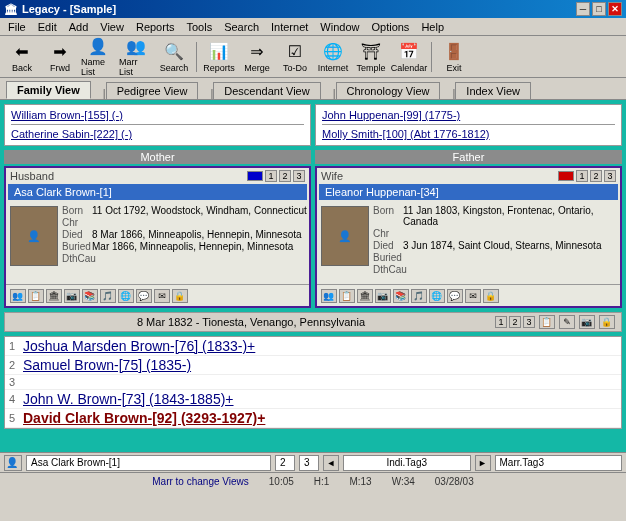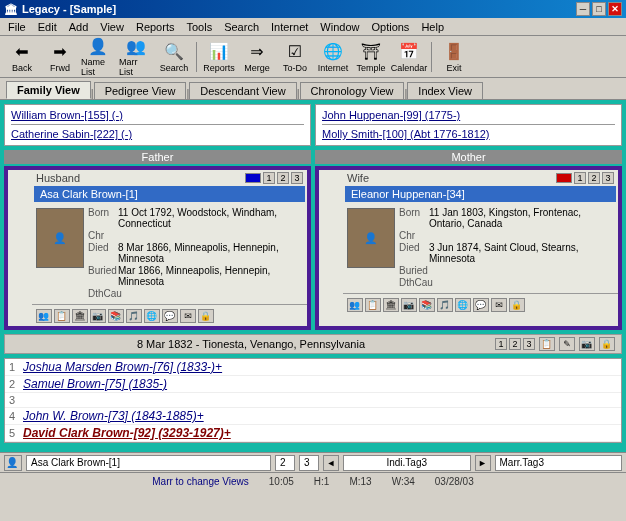--- a/index.html
+++ b/index.html
@@ -18,60 +18,60 @@
     
     
     .toolbar { background: #d4d0c8; height: 42px; display: flex; align-items: center; padding: 2px 4px; border-bottom: 1px solid #888; gap: 2px; }
     .toolbar-btn { display: flex; flex-direction: column; align-items: center; justify-content: center; width: 36px; height: 36px; border: 1px solid transparent; cursor: pointer; font-size: 9px; gap: 1px; }
     .toolbar-icon { width: 22px; height: 22px; display: flex; align-items: center; justify-content: center; font-size: 16px; }
     .toolbar-sep { width: 1px; height: 30px; background: #888; margin: 0 2px; }
     .toolbar-label { font-size: 9px; }
     
     
     .tab-bar { background: #d4d0c8; height: 22px; display: flex; align-items: flex-end; padding: 0 6px; border-bottom: 1px solid #888; }
-    .tab { padding: 2px 10px; border: 1px solid #888; border-bottom: none; background: #d4d0c8; cursor: pointer; font-size: 11px; margin-right: 0; }
+    .tab { padding: 2px 10px; border: 1px solid #888; border-bottom: none; background: #d4d0c8; cursor: pointer; font-size: 11px; margin-right: 12px; }
     .tab.active { background: #e8e8e0; font-weight: bold; border-bottom: 1px solid #e8e8e0; }
     
     
     .main { background: #14b8a6; padding: 4px; height: 352px; }
     
     
     .grandparents-row { display: flex; gap: 4px; margin-bottom: 4px; }
     .gp-box { flex: 1; border: 1px solid #999; background: white; padding: 2px 6px; min-height: 42px; }
     .gp-name { font-size: 11px; color: #000080; text-decoration: underline; cursor: pointer; display: block; padding: 2px 0; }
     .gp-divider { border: none; border-top: 1px solid #999; margin: 1px 0; }
     
     
     .parent-labels { display: flex; gap: 4px; margin-bottom: 2px; }
     .parent-label { flex: 1; text-align: center; background: #8b8b8b; color: white; font-size: 11px; padding: 1px 0; }
     
     
     .parents-row { display: flex; gap: 4px; margin-bottom: 4px; }
-    .parent-card { flex: 1; border: 4px solid #4c1d95; background: #e8e8e0; padding-left: 24px; }
+    .parent-card { flex: 1; border: 2px solid #4c1d95; background: #e8e8e0; }
     .parent-card-header { display: flex; align-items: center; justify-content: space-between; padding: 2px 4px; }
     .parent-card-title { font-size: 11px; color: #444; }
     .parent-card-controls { display: flex; gap: 2px; align-items: center; }
     .flag-box { width: 16px; height: 10px; background: #cc0000; border: 1px solid #888; }
     .flag-box.blue { background: #0000cc; }
     .num-btn { width: 12px; height: 12px; border: 1px solid #888; background: #d4d0c8; font-size: 9px; display: flex; align-items: center; justify-content: center; cursor: pointer; }
     .parent-card-name { background: #316ac5; color: white; padding: 2px 6px; font-size: 11px; margin: 0 2px 2px 2px; }
     .parent-photo { width: 48px; height: 60px; background: #8b7355; border: 1px solid #666; float: left; margin: 2px 4px 2px 2px; display: flex; align-items: center; justify-content: center; }
     .parent-actions { clear: both; display: flex; align-items: center; padding: 2px 4px; gap: 2px; border-top: 1px solid #999; margin-top: 2px; height: 22px; }
     .action-icon { width: 16px; height: 14px; background: #d4d0c8; border: 1px solid #888; font-size: 9px; display: flex; align-items: center; justify-content: center; cursor: pointer; }
     
     
     .marriage-bar { background: #d4d0c8; border: 1px solid #999; display: flex; align-items: center; padding: 2px 6px; margin-bottom: 4px; gap: 4px; }
     .marriage-text { flex: 1; font-size: 11px; text-align: center; }
     .marriage-controls { display: flex; gap: 2px; }
     
     
     .children-section { background: white; border: 1px solid #999; }
     .child-row { display: flex; align-items: center; padding: 1px 4px; border-bottom: 1px solid #eee; }
     .child-num { width: 14px; font-size: 11px; color: #666; }
-    .child-name { font-size: 12px; color: #000080; text-decoration: underline; cursor: pointer; flex: 1; font-style: italic; }
+    .child-name { font-size: 14px; color: #000080; text-decoration: underline; cursor: pointer; flex: 1; }
     .child-row:nth-child(5) .child-name { color: #800000; font-weight: bold; }
     
     
     .status-bottom { background: #d4d0c8; height: 20px; display: flex; align-items: center; border-top: 1px solid #888; padding: 0 4px; gap: 4px; }
     .status-field { background: white; border: 1px solid #888; height: 16px; display: flex; align-items: center; padding: 0 4px; font-size: 10px; }
     .nav-btn { width: 16px; height: 16px; background: #d4d0c8; border: 1px solid #888; display: flex; align-items: center; justify-content: center; font-size: 9px; cursor: pointer; }
     .status-clickable { color: #000080; font-size: 10px; }
     
     
     .very-bottom { background: #d4d0c8; height: 18px; display: flex; align-items: center; justify-content: center; border-top: 1px solid #888; }
@@ -186,22 +186,22 @@
       <span class="gp-name">Catherine Sabin-[222] (-)</span>
     </div>
     <div class="gp-box">
       <span class="gp-name">John Huppenan-[99] (1775-)</span>
       <hr class="gp-divider">
       <span class="gp-name">Molly Smith-[100] (Abt 1776-1812)</span>
     </div>
   </div>
 
   <div class="parent-labels">
+    <div class="parent-label">Mother</div>
     <div class="parent-label">Father</div>
-    <div class="parent-label">Mother</div>
   </div>
 
   <div class="parents-row">
 
     <div class="parent-card">
       <div class="parent-card-header">
         <span class="parent-card-title">Husband</span>
         <div class="parent-card-controls">
           <div class="flag-box blue"></div>
           <div class="num-btn">1</div>

